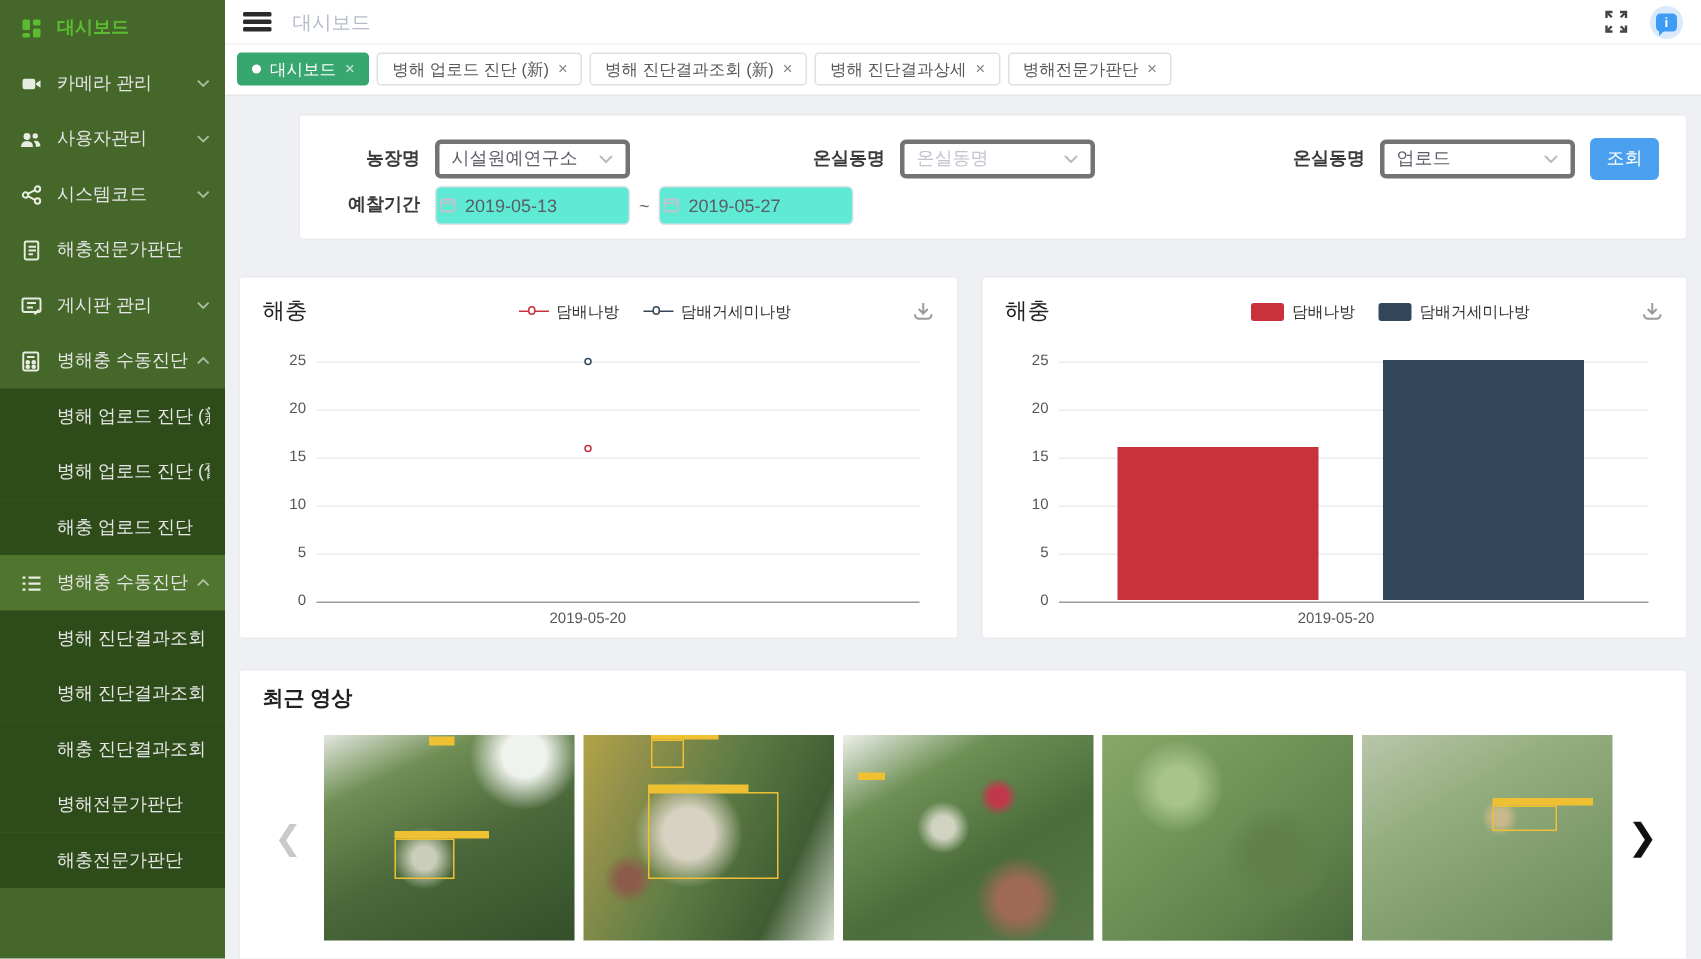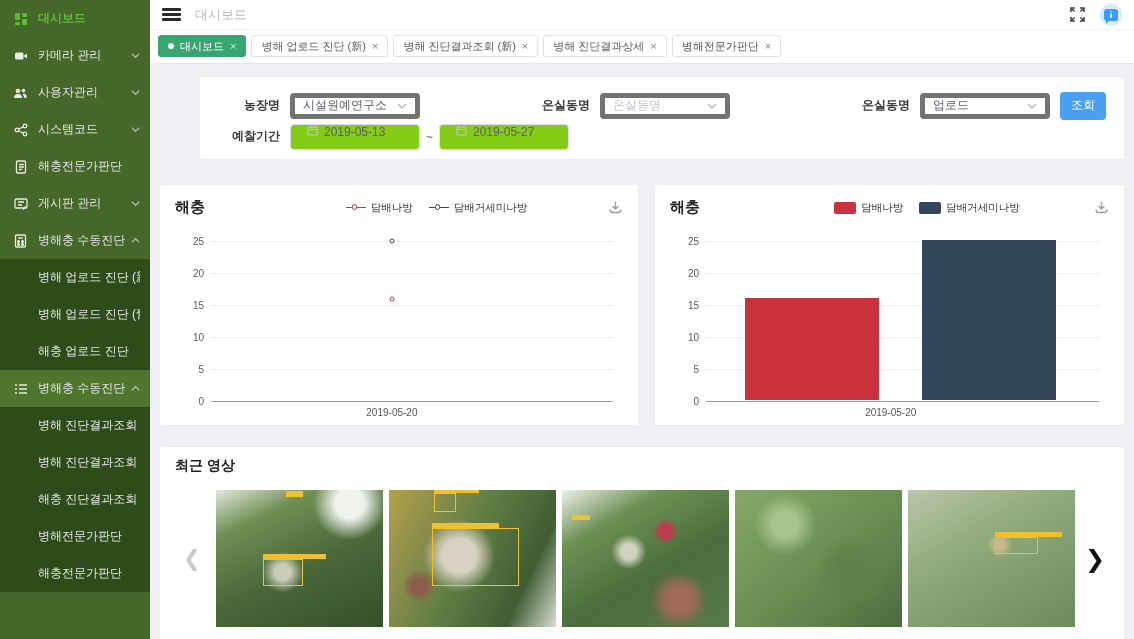--- a/index.html
+++ b/index.html
@@ -46,40 +46,40 @@
   .tab .x { font-size:11px; opacity:.75; cursor:pointer; }
 
   .content { flex:1; overflow:hidden; padding:13px 10px 0 10px; }
 
   
   .card { background:#fff; border-radius:2px; box-shadow:0 0 2px rgba(0,0,0,.05); }
   .filter-card { height:82px; padding:15px 18px 0 18px;margin-left:40px; }
   .f-row { display:flex; align-items:center; height:27px; margin-bottom:4px; }
   .f-label { width:62px; text-align:right; font-size:12px; font-weight:bold; color:#3a3a3a;
     margin-right:10px; white-space:nowrap; }
-  .select { width:130px; height:26px; border:5px solid #737373; border-radius:4px;
+  .select { width:130px; height:26px; border:3px solid #737373; border-radius:4px;
     display:flex; align-items:center; padding:0 8px; font-size:12px; color:#5a5e66;
     background:#fff; cursor:pointer; }
   .select .val { flex:1; overflow:hidden; white-space:nowrap; }
   .select .val.ph { color:#c0c4cc; }
   .dinput { width:130px; height:26px; border:1px solid #dcdfe6; border-radius:4px;
-    display:flex; padding:0 16px; font-size:12px; color:#5a5e66;
-    background:#84cc16; cursor:text; gap:6px; }
+    display:flex; align-items:center; padding:0 2px; font-size:12px; color:#5a5e66;
+    background:#5eead4; cursor:text; gap:6px; }
   .tilde { margin:0 6px; color:#666; font-size:12px; }
   .btn-primary { margin-left:auto; width:46px; height:28px; background:#4aa0ee; color:#fff;
     border:none; border-radius:4px; font-size:12px; cursor:pointer; }
   .sp1 { width:108px; } .sp2 { width:118px; }
 
   
   .charts-row { display:flex; gap:17px; margin-top:26px; }
   .chart-card { height:240px; padding:13px 15px; }
   .chart-card.left { width:478px; min-width:478px; }
   .chart-card.right { flex:1; }
   .ch-head { display:flex; align-items:center; }
-  .ch-title { font-size:15px; font-weight:bold; color:#222; width:90px; }
+  .ch-title { font-size:15px; font-weight:normal; color:#222; width:90px; }
   .legend { flex:1; display:flex; justify-content:center; gap:16px; align-items:center; }
   .legend-item { display:flex; align-items:center; gap:5px; font-size:10.5px; color:#333; cursor:pointer; }
   .mk-line { position:relative; width:20px; height:8px; display:inline-block; }
   .mk-line i { position:absolute; left:0; right:0; top:3.5px; height:1.4px; display:block; }
   .mk-line b { position:absolute; left:6px; top:0.5px; width:5.5px; height:5.5px;
     border:1.4px solid; border-radius:50%; background:#fff; display:block; }
   .mk-rect { width:22px; height:12px; border-radius:2px; display:inline-block; }
   .dl-icon { margin-left:auto; cursor:pointer; }
 
   .plot { position:relative; height:160px; margin:24px 10px 0 36px; }

